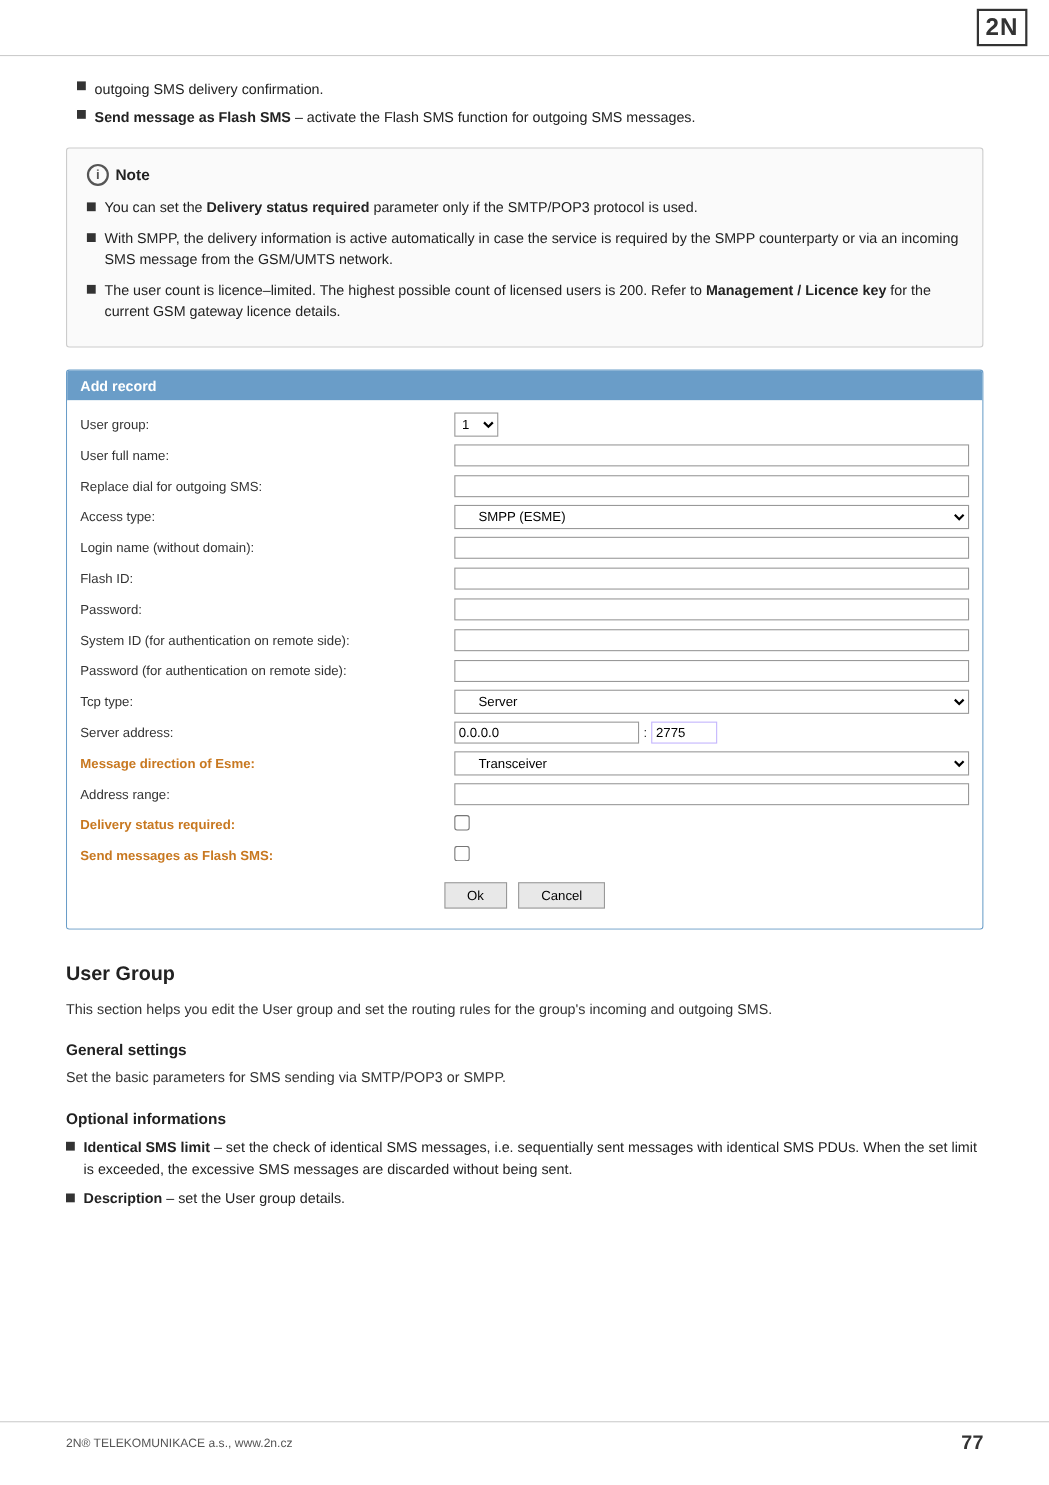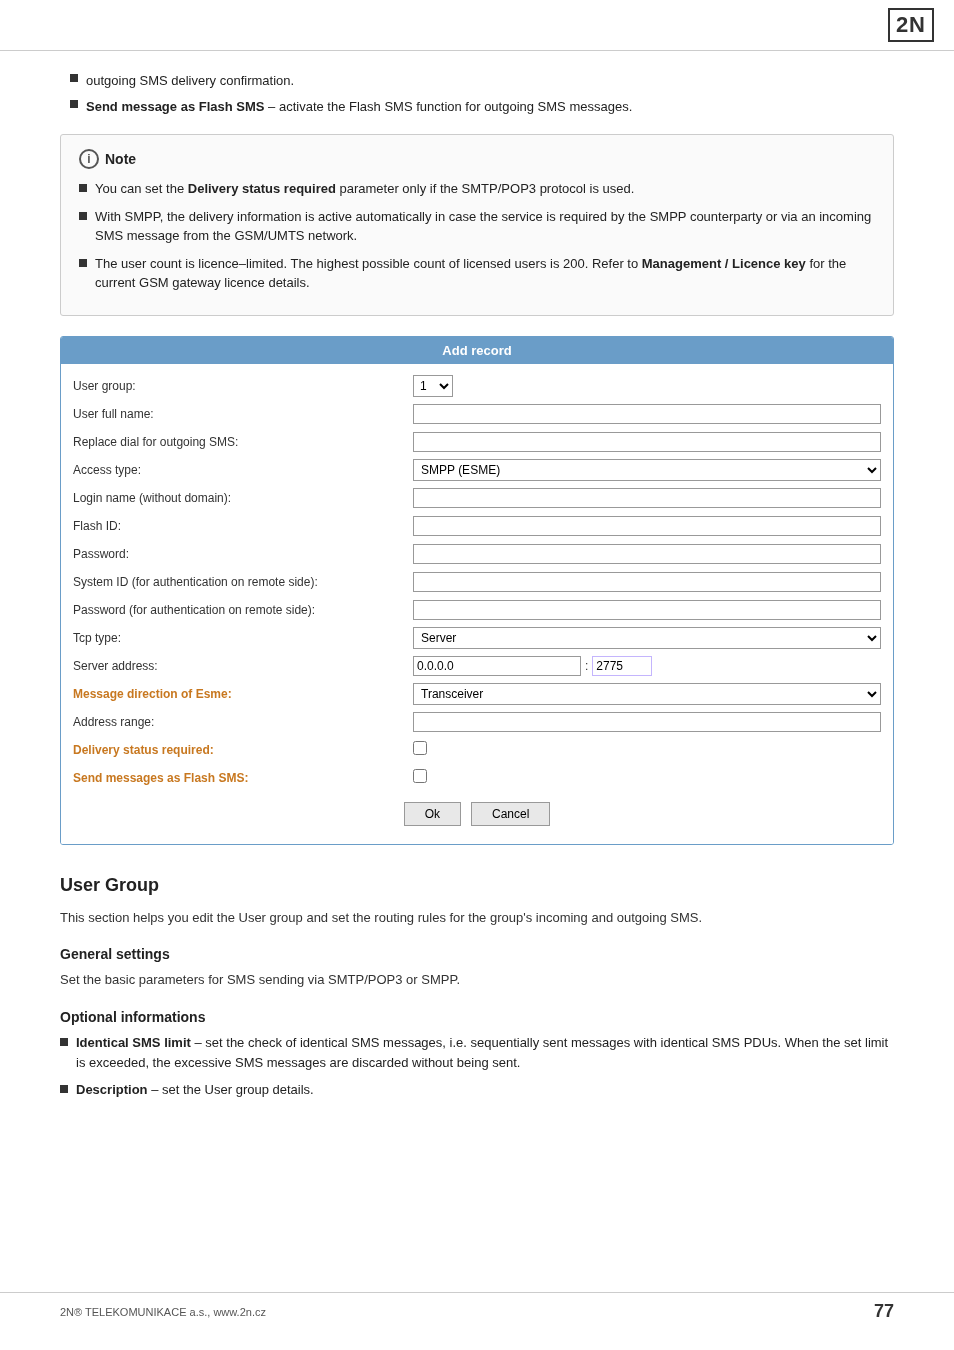--- a/index.html
+++ b/index.html
@@ -107,21 +107,20 @@
       border-radius: 3px;
       margin-bottom: 30px;
       overflow: hidden;
     }
     .add-record-header {
       background: #6a9dc8;
       color: #fff;
       font-weight: bold;
       padding: 6px 12px;
       font-size: 13px;
-      text-align: center;
     }
     .add-record-body {
       padding: 10px 12px;
       background: #fff;
     }
     .form-row {
       display: flex;
       align-items: center;
       margin-bottom: 4px;
       min-height: 24px;
@@ -146,21 +145,21 @@
       border: 1px solid #999;
       font-size: 12px;
       padding: 1px 3px;
       background: #fff;
     }
     .form-select {
       height: 22px;
       border: 1px solid #999;
       font-size: 12px;
       background: #fff;
-      padding: 1px 3px;
+      padding: 1px 17px;
     }
     .form-select-full {
       width: 100%;
     }
     .user-group-row {
       display: flex;
       align-items: center;
     }
     .user-group-select {
       width: 40px;

